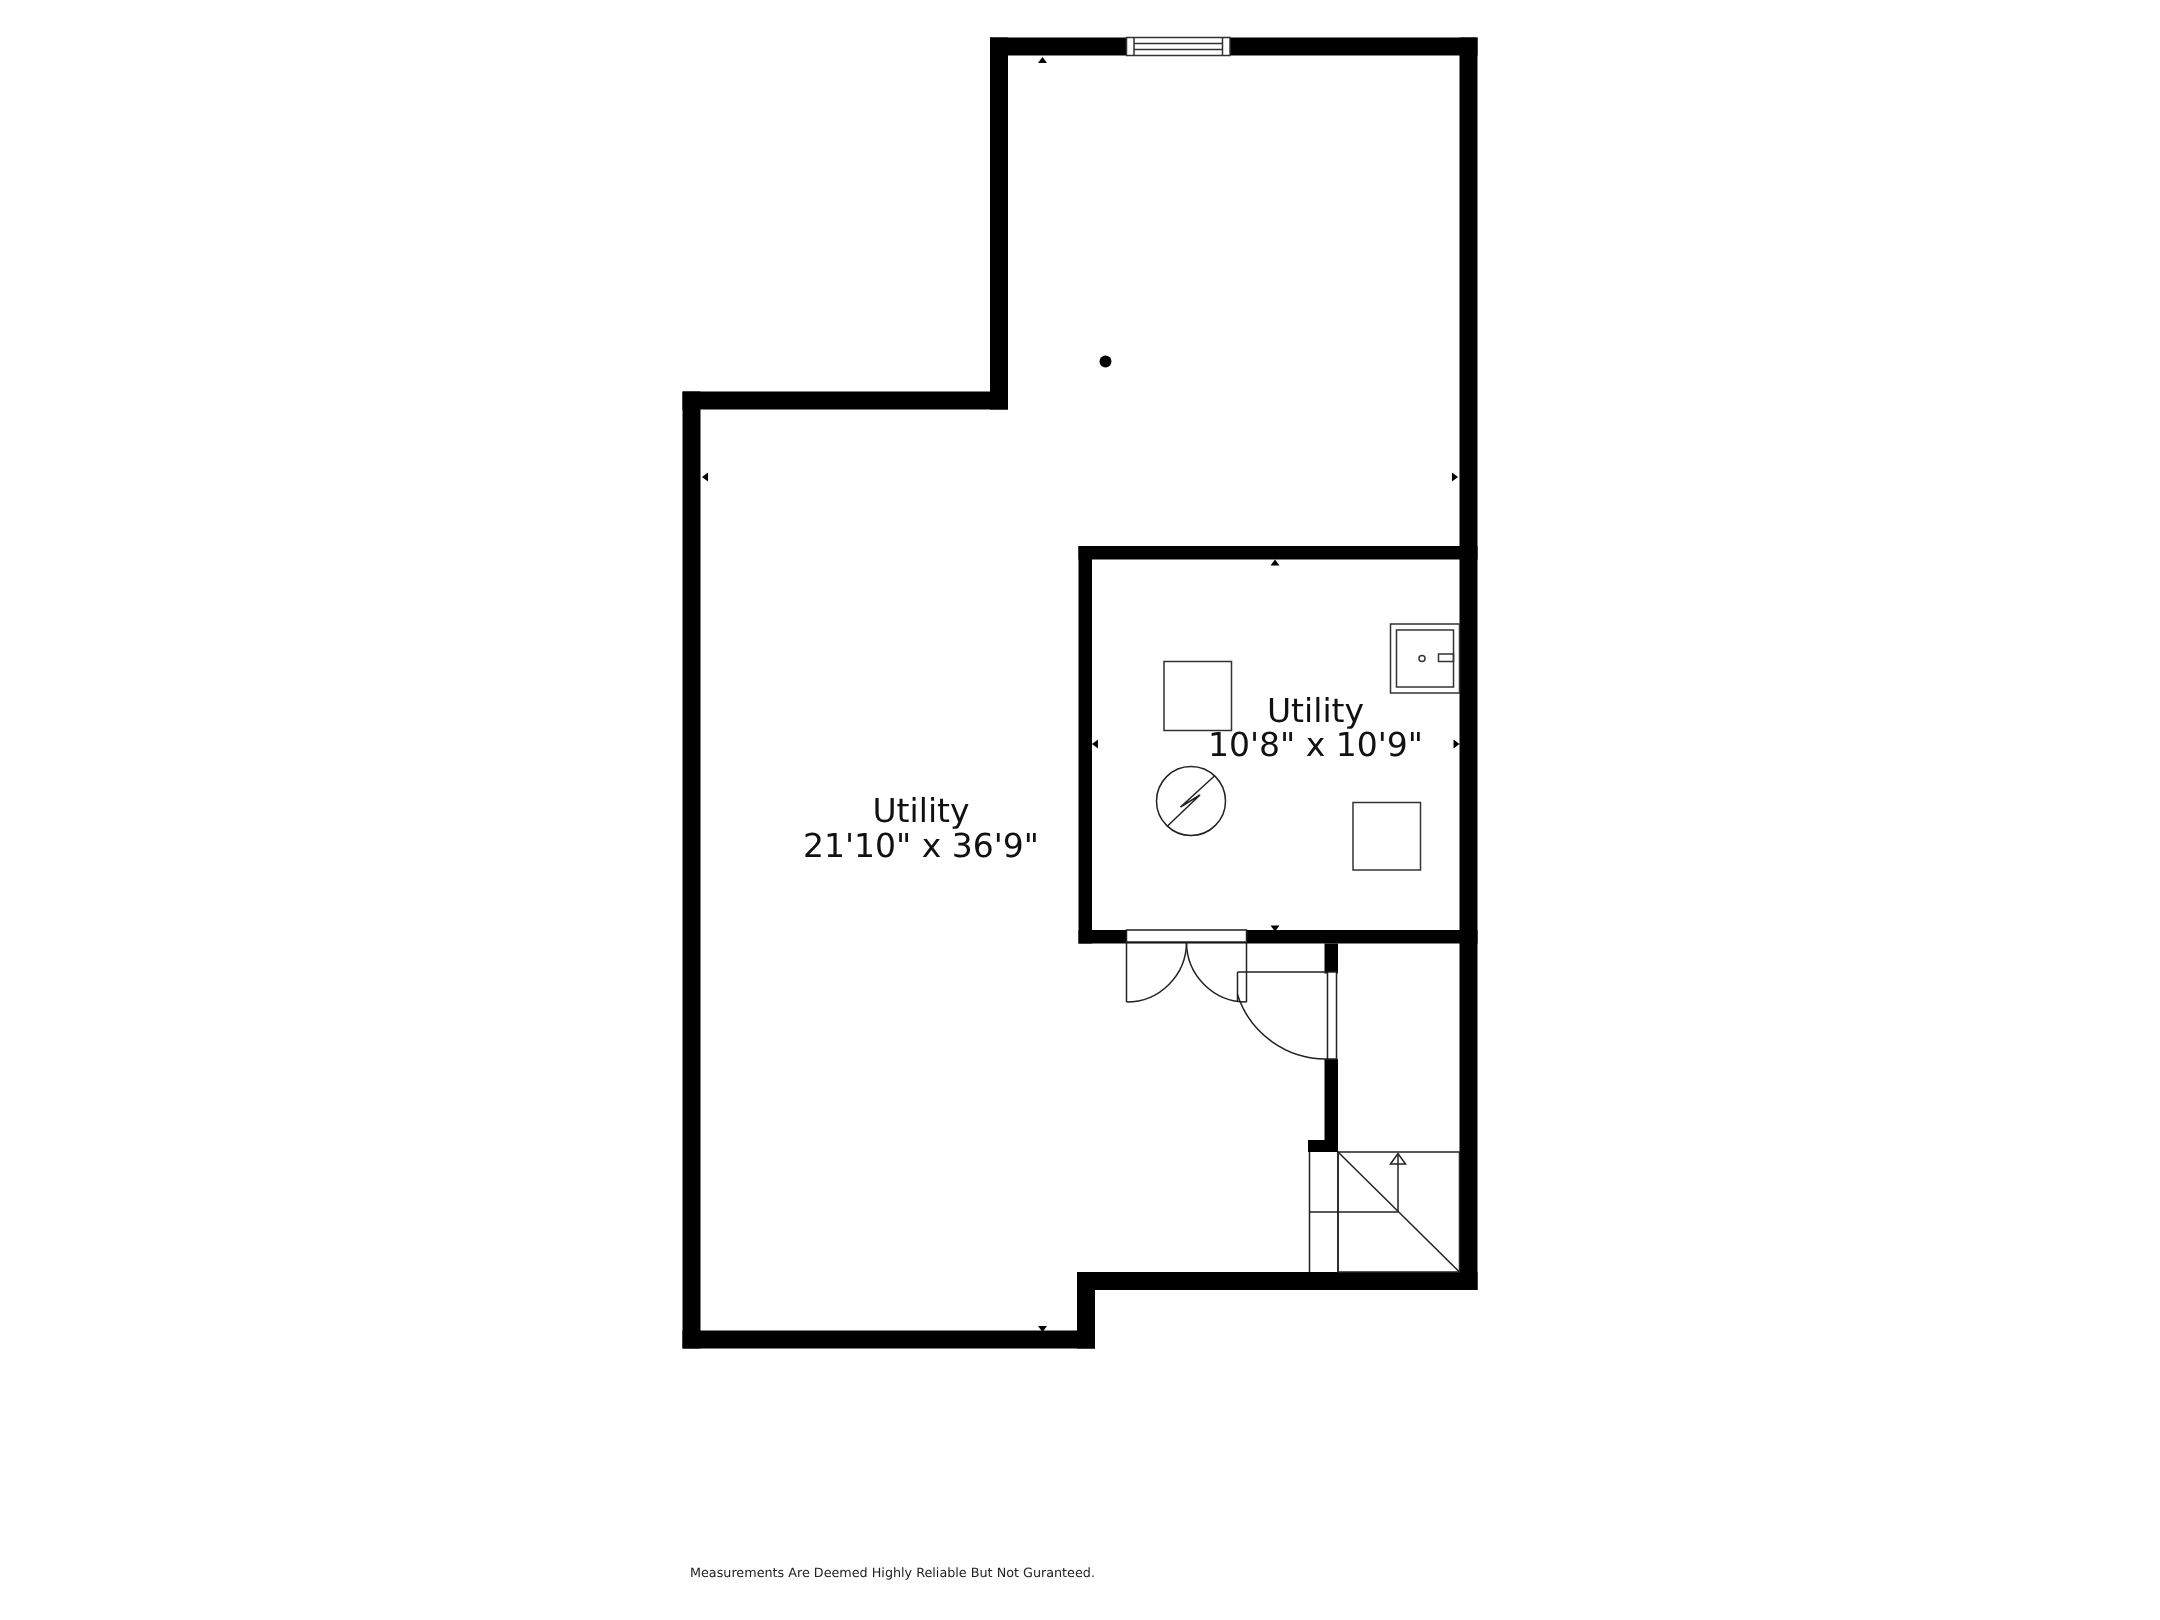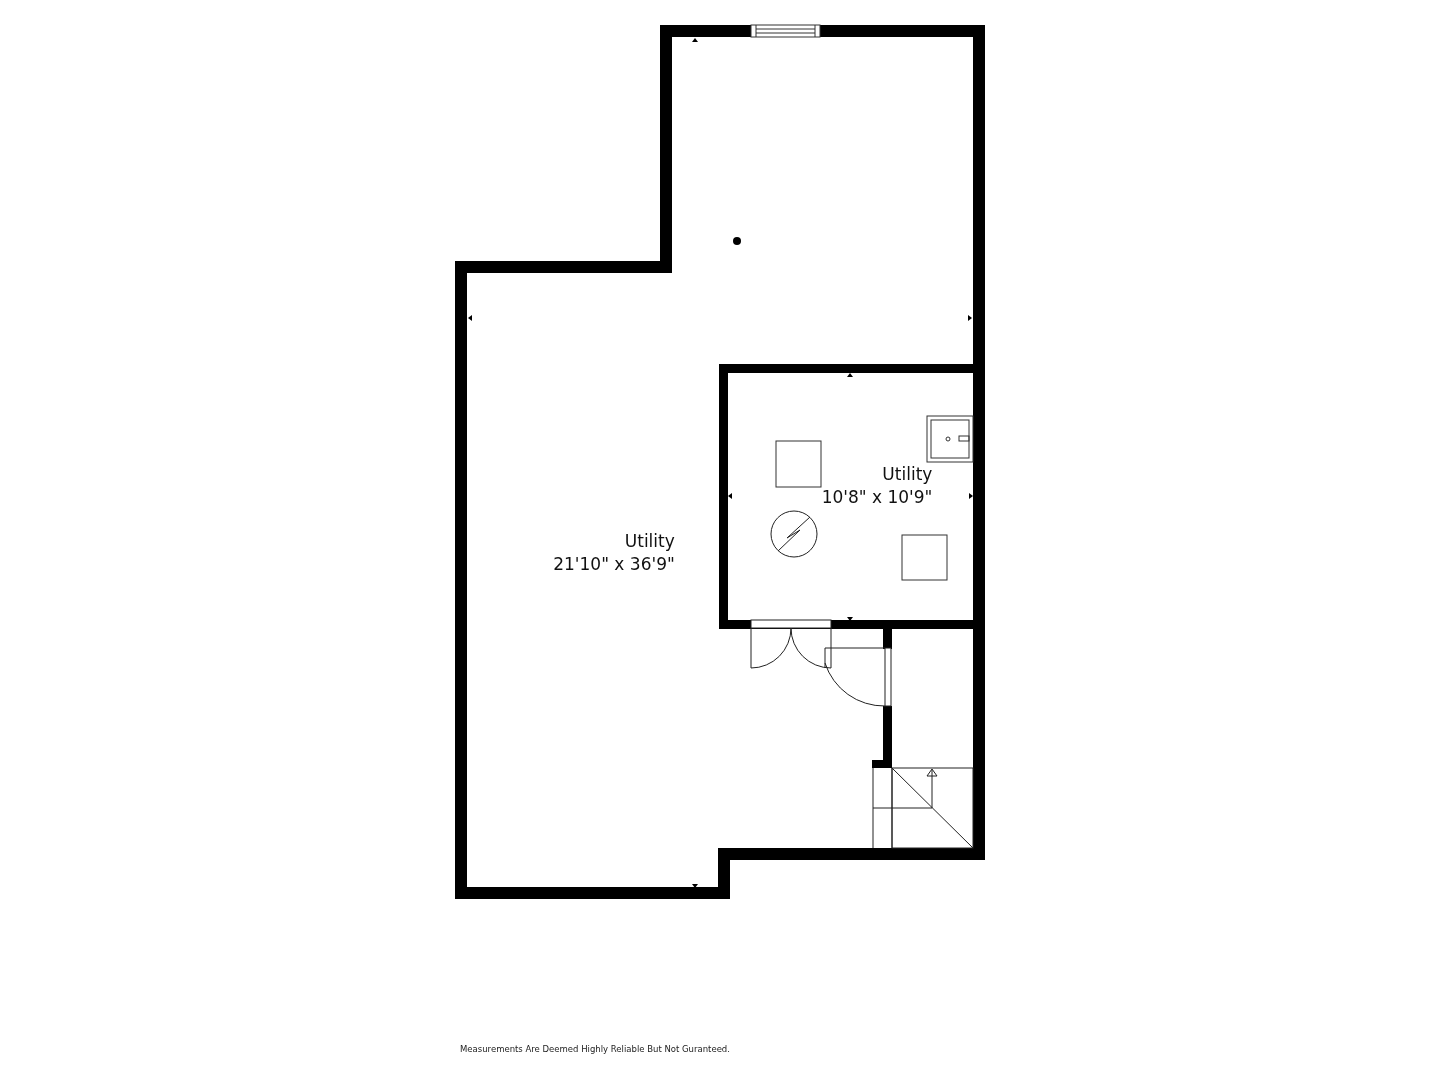--- a/index.html
+++ b/index.html
@@ -1,18 +1,18 @@
 <!DOCTYPE html>
 <html><head>
 <meta charset="utf-8">
 <style>
   html, body { margin: 0; padding: 0; background: #ffffff; }
   body { width: 1440px; height: 1080px; position: relative; overflow: hidden; font-family: "DejaVu Sans", sans-serif; }
   #plan { position: absolute; left: 0; top: 0; }
-  .room-label { position: absolute; text-align: right; color: #111; font-size: 17px; line-height: 23px; white-space: nowrap; transform: translateX(-50%); }
+  .room-label { position: absolute; text-align: center; color: #111; font-size: 22px; line-height: 23px; white-space: nowrap; transform: translateX(-50%); }
   .footer-note { position: absolute; left: 0; width: 1190px; top: 1044px; text-align: center; font-size: 8.5px; color: #222; }
 </style>
 </head>
 <body>
 
 <svg id="plan" width="1440" height="1080" viewBox="0 0 1440 1080">
 
   <g fill="#000">
 
     <rect x="660" y="25" width="325" height="12"></rect>

